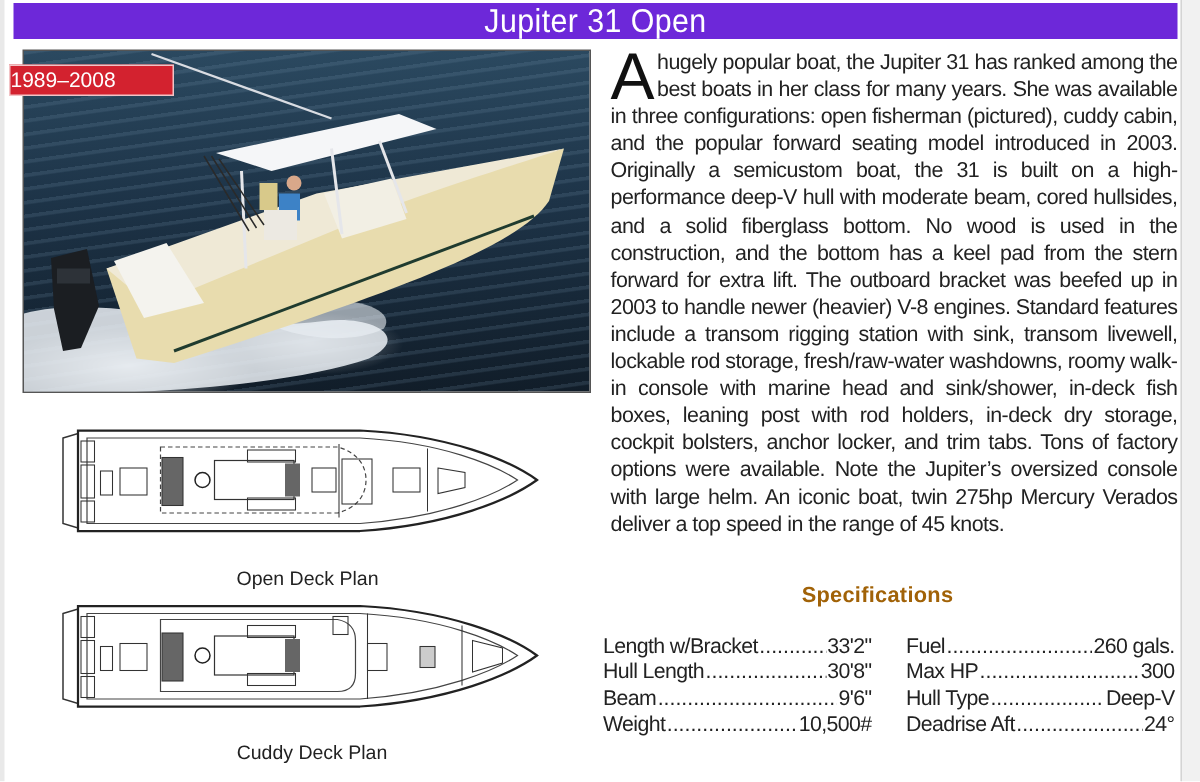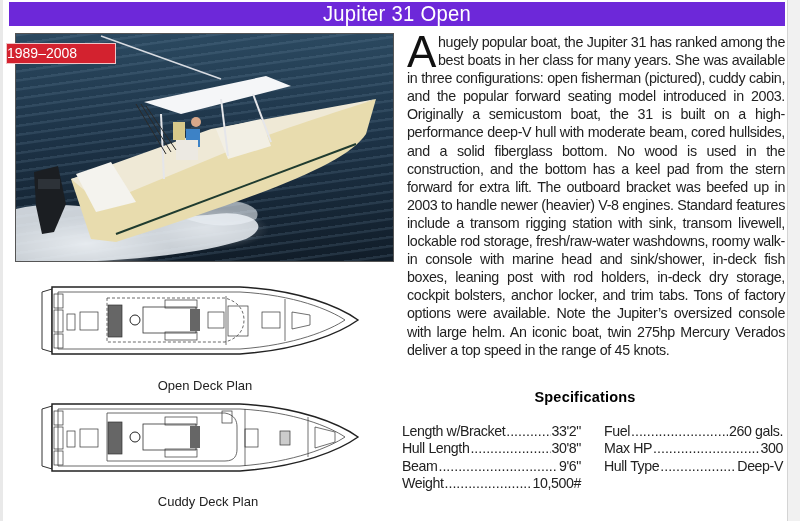--- a/index.html
+++ b/index.html
@@ -18,21 +18,21 @@
   .photo svg { position:absolute; left:0; top:0; }
   .year-badge { position:absolute; left:6px; top:43px; width:108px; height:19px; background:#d3222f; color:#fff; font-size:14px; line-height:19px; text-align:left; border:1px solid #f2c3c6; }
 
   .body-text { position:absolute; left:407px; top:33px; width:378px; font-family:"Liberation Sans", sans-serif; font-size:14.3px; line-height:18.1px; color:#222; text-align:justify; letter-spacing:-0.35px; word-spacing:0px; transform-origin:0 0; }
   .drop-cap { float:left; font-size:44px; line-height:36px; margin:1px 2px -2px 0; color:#111; font-weight:normal; }
 
   .deck-plan { position:absolute; left:40px; width:320px; height:76px; }
   .deck-plan svg { position:absolute; left:0; top:0; }
   .plan-caption { position:absolute; width:200px; font-size:13px; color:#222; text-align:center; }
 
-  .spec-title { position:absolute; left:505px; top:389px; width:160px; text-align:center; font-weight:bold; font-size:14.5px; color:#000000; letter-spacing:0.2px; }
+  .spec-title { position:absolute; left:505px; top:389px; width:160px; text-align:center; font-weight:bold; font-size:14.5px; color:#a16207; letter-spacing:0.2px; }
   .spec-col { position:absolute; top:423px; font-size:14.2px; line-height:17.4px; color:#222; letter-spacing:-0.4px; }
   .spec-row { display:flex; align-items:baseline; white-space:nowrap; }
   .spec-label { flex:0 0 auto; }
   .spec-dots { flex:1 1 auto; overflow:hidden; margin:0 1px; }
   .spec-dots::after { content:"..................................................................................................................."; letter-spacing:0px; }
   .spec-value { flex:0 0 auto; }
 </style>
 </head>
 <body>
 
@@ -168,13 +168,18 @@
   <div class="spec-row">
     <span class="spec-label">Max HP</span>
       <span class="spec-dots"></span>
       <span class="spec-value">300</span>
   </div>
   <div class="spec-row">
     <span class="spec-label">Hull Type</span>
       <span class="spec-dots"></span>
       <span class="spec-value">Deep-V</span>
   </div>
+  <div class="spec-row">
+    <span class="spec-label">Deadrise Aft</span>
+      <span class="spec-dots"></span>
+      <span class="spec-value">24°</span>
+  </div>
 </div>
 
 </body></html>

